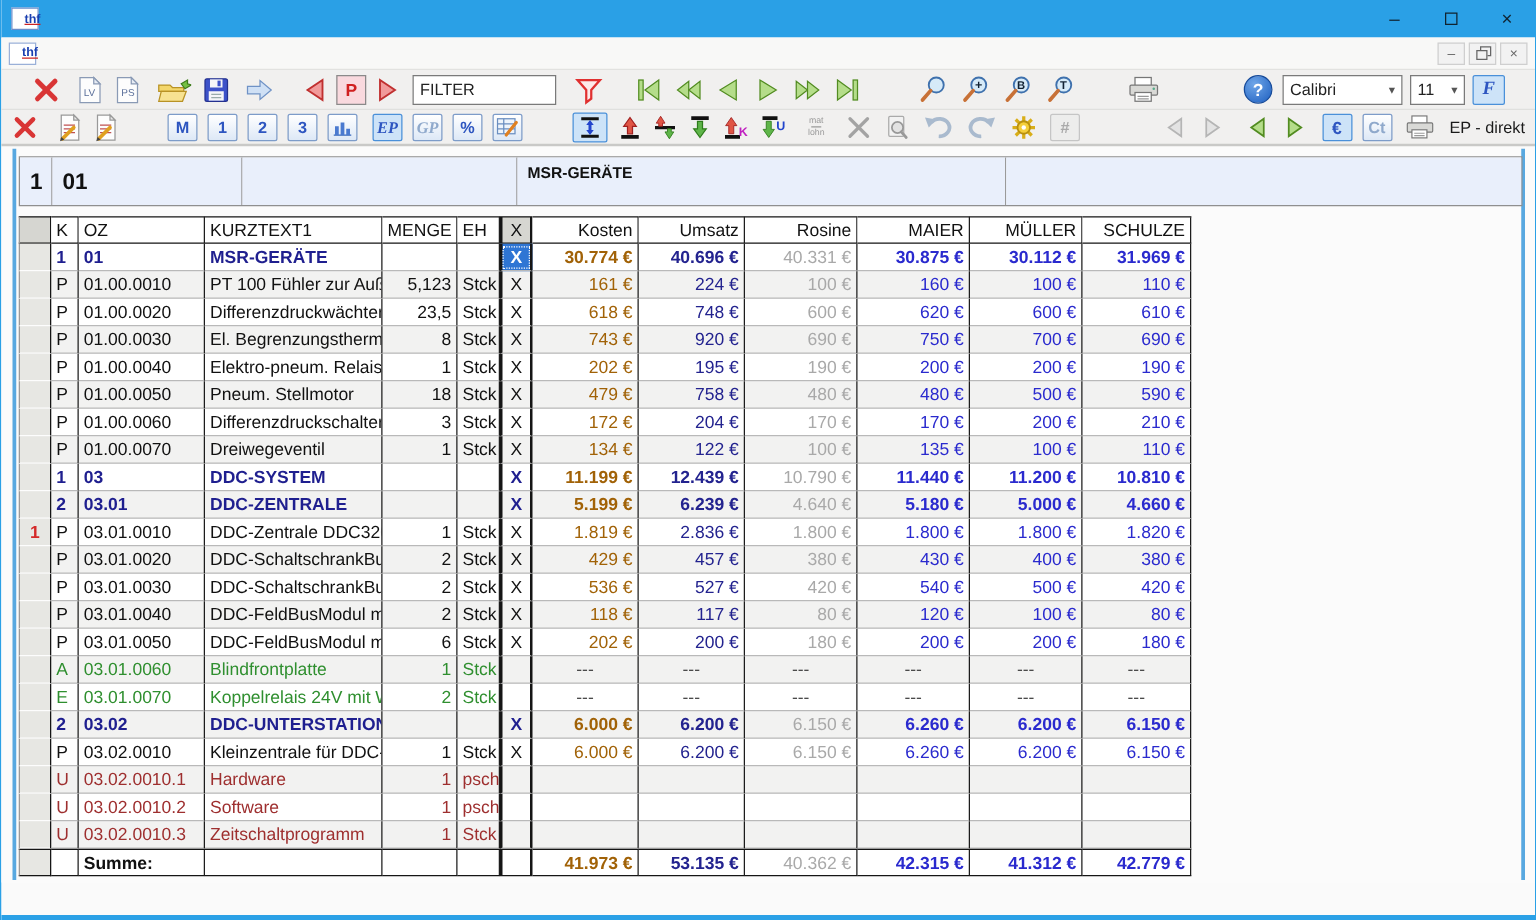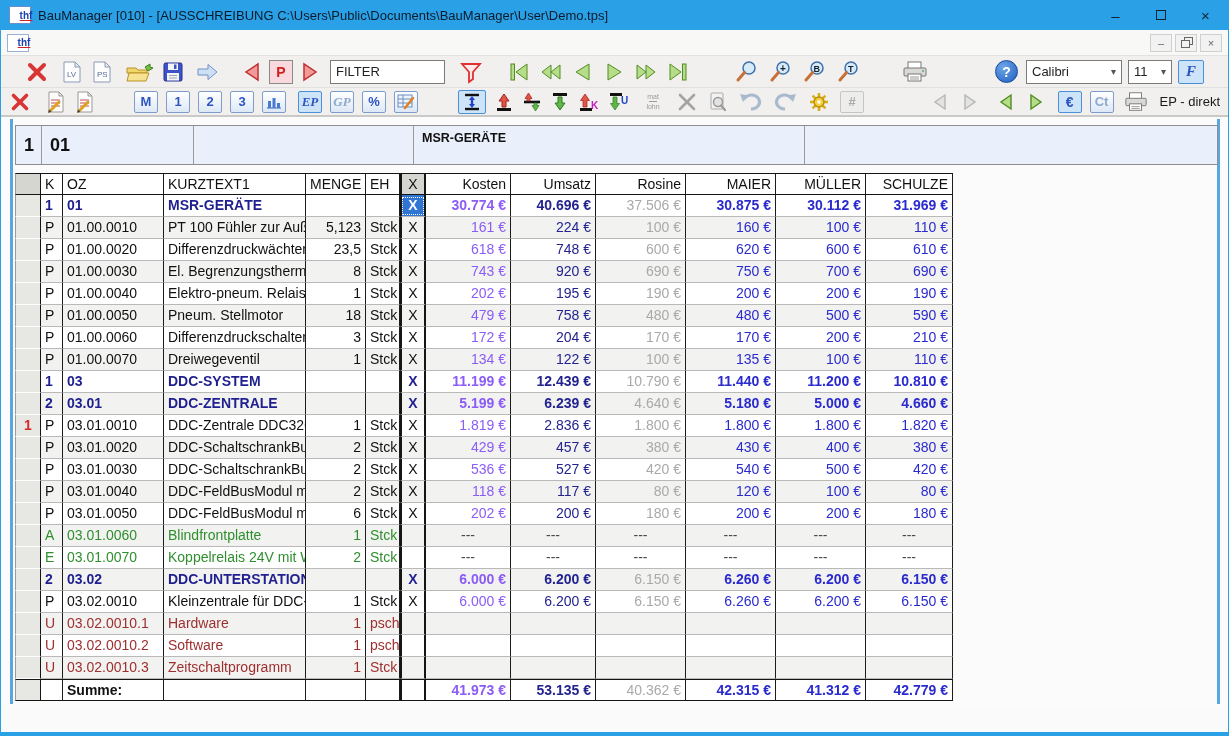--- a/index.html
+++ b/index.html
@@ -81,21 +81,21 @@
           overflow:hidden; white-space:nowrap; }
   .w-marker{width:26px} .w-k{width:22px} .w-oz{width:101px} .w-text{width:142px} .w-menge{width:60px}
   .w-eh{width:34px} .w-x{width:26px} .w-kosten{width:85px} .w-umsatz{width:85px} .w-rosine{width:90px}
   .w-maier{width:90px} .w-mueller{width:90px} .w-schulze{width:87px}
   .al-r { text-align:right; } .al-c { text-align:center; }
   .c-marker { background:#e7e7e3; border-right:1px solid #151515; border-bottom:1px solid #fdfdfd;
               border-left:1px solid #9a9a9a; text-align:center; color:#d42a2a; font-weight:bold; }
   .c-x { border-left:2px solid #151515; border-right:2px solid #151515; text-align:center; }
   .thead .cell { border-top:1px solid #151515; border-bottom:1px solid #151515; background:#fff; color:#111; }
   .thead .c-marker, .thead .c-x { background:#d6d6d1; }
-  .c-kosten { color:#8b5cf6; } .c-umsatz { color:#23238f; } .c-rosine { color:#a9a9a9; }
+  .c-kosten { color:#a16207; } .c-umsatz { color:#23238f; } .c-rosine { color:#a9a9a9; }
   .c-maier, .c-mueller, .c-schulze { color:#2a2ace; }
   .trow.group .c-k, .trow.group .c-oz, .trow.group .c-text, .trow.group .c-x { color:#1f1f8f; font-weight:bold; }
   .trow.group .c-kosten, .trow.group .c-umsatz, .trow.group .c-maier, .trow.group .c-mueller,
   .trow.group .c-schulze { font-weight:bold; }
   .trow.green .c-k, .trow.green .c-oz, .trow.green .c-text, .trow.green .c-menge, .trow.green .c-eh { color:#2f8f2f; }
   .trow.maroon .c-k, .trow.maroon .c-oz, .trow.maroon .c-text, .trow.maroon .c-menge, .trow.maroon .c-eh { color:#9e2f2f; }
   .trow.sum .c-oz { font-weight:bold; }
   .trow.sum .cell { border-top:1px solid #151515; border-bottom:1px solid #151515; }
   .trow.sum .c-kosten, .trow.sum .c-umsatz, .trow.sum .c-maier, .trow.sum .c-mueller, .trow.sum .c-schulze { font-weight:bold; }
   .cell.dash { text-align:center; color:#4a4a4a; }
@@ -111,21 +111,20 @@
 
   svg { display:block; }
 </style>
 </head>
 <body>
 
 <div class="window">
 
   <div class="titlebar">
     <div class="thf-logo">thf</div>
-    <div class="title-text">BauManager [010] - [AUSSCHREIBUNG C:\Users\Public\Documents\BauManager\User\Demo.tps]</div>
     <div class="win-btns">
       <div class="win-btn">–</div>
       <div class="win-btn">
           <span class="boxglyph"></span>
         </div>
       <div class="win-btn">×</div>
     </div>
   </div>
 
   <div class="menubar">
@@ -548,21 +547,21 @@
         <div class="trow group">
           <div class="cell w-marker c-marker al-c"></div>
           <div class="cell w-k c-k">1</div>
           <div class="cell w-oz c-oz">01</div>
           <div class="cell w-text c-text">MSR-GERÄTE</div>
           <div class="cell w-menge c-menge al-r"></div>
           <div class="cell w-eh c-eh"></div>
           <div class="cell w-x c-x al-c xsel">X</div>
           <div class="cell w-kosten c-kosten al-r">30.774 €</div>
           <div class="cell w-umsatz c-umsatz al-r">40.696 €</div>
-          <div class="cell w-rosine c-rosine al-r">37.506 €</div>
+          <div class="cell w-rosine c-rosine al-r">40.331 €</div>
           <div class="cell w-maier c-maier al-r">30.875 €</div>
           <div class="cell w-mueller c-mueller al-r">30.112 €</div>
           <div class="cell w-schulze c-schulze al-r">31.969 €</div>
         </div>
         <div class="trow normal alt">
           <div class="cell w-marker c-marker al-c"></div>
           <div class="cell w-k c-k">P</div>
           <div class="cell w-oz c-oz">01.00.0010</div>
           <div class="cell w-text c-text">PT 100 Fühler zur Auße</div>
           <div class="cell w-menge c-menge al-r">5,123</div>

